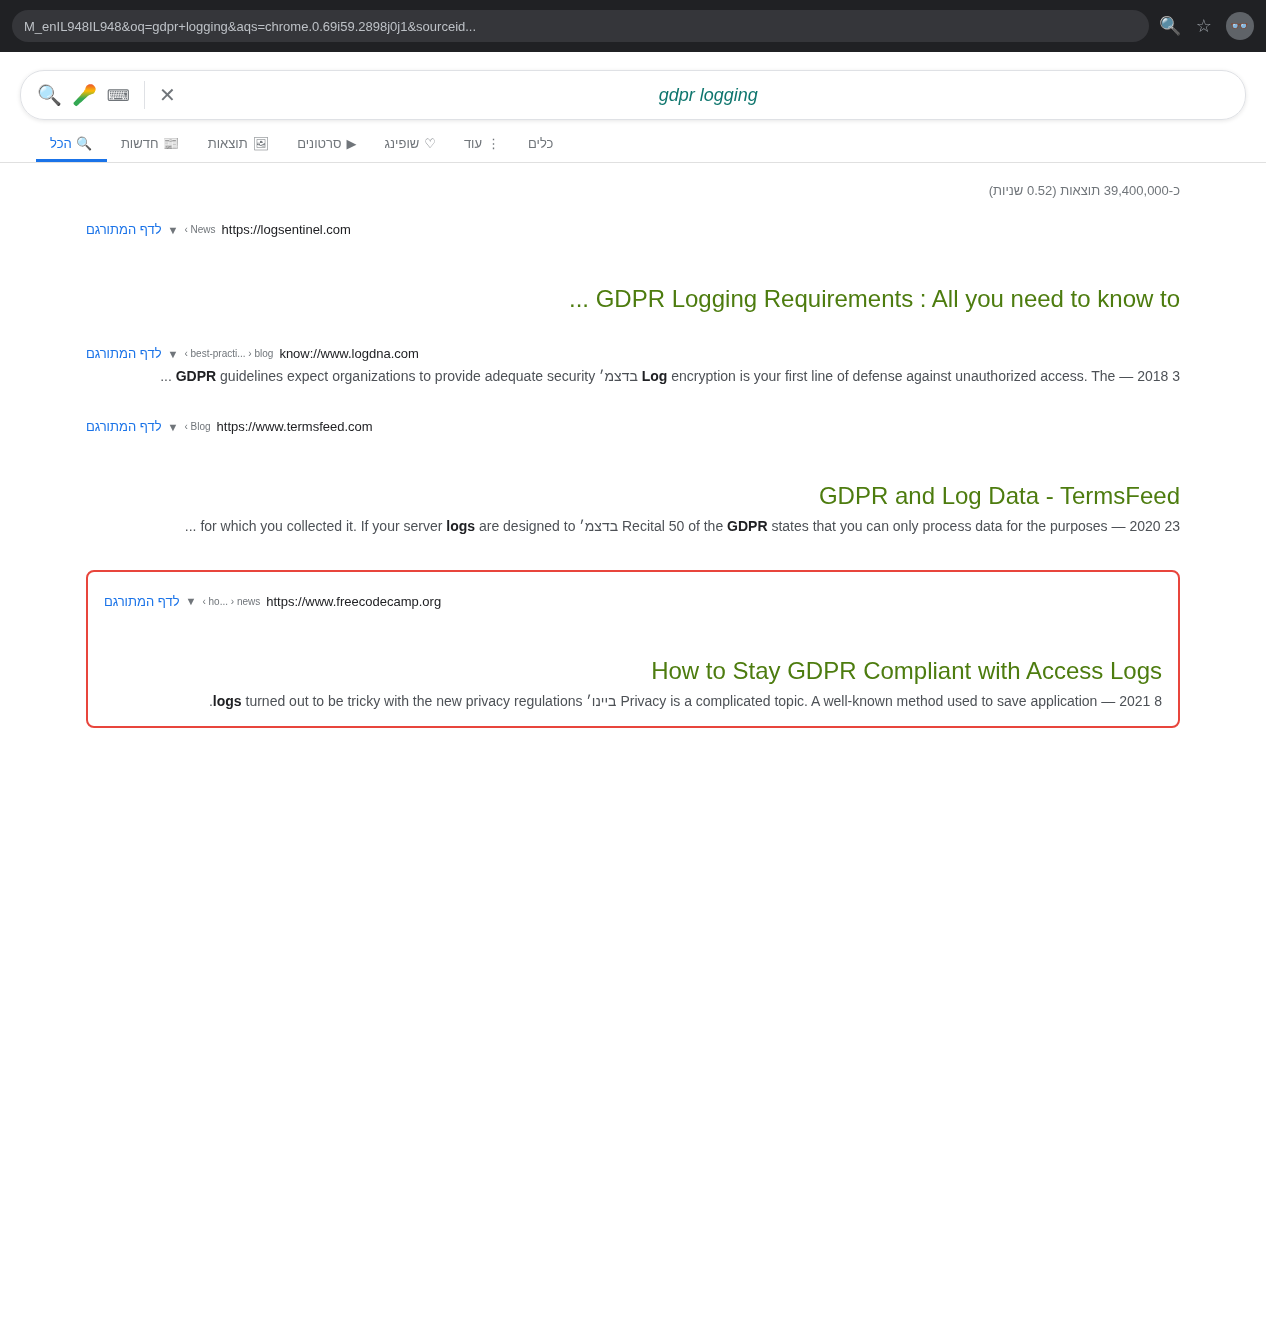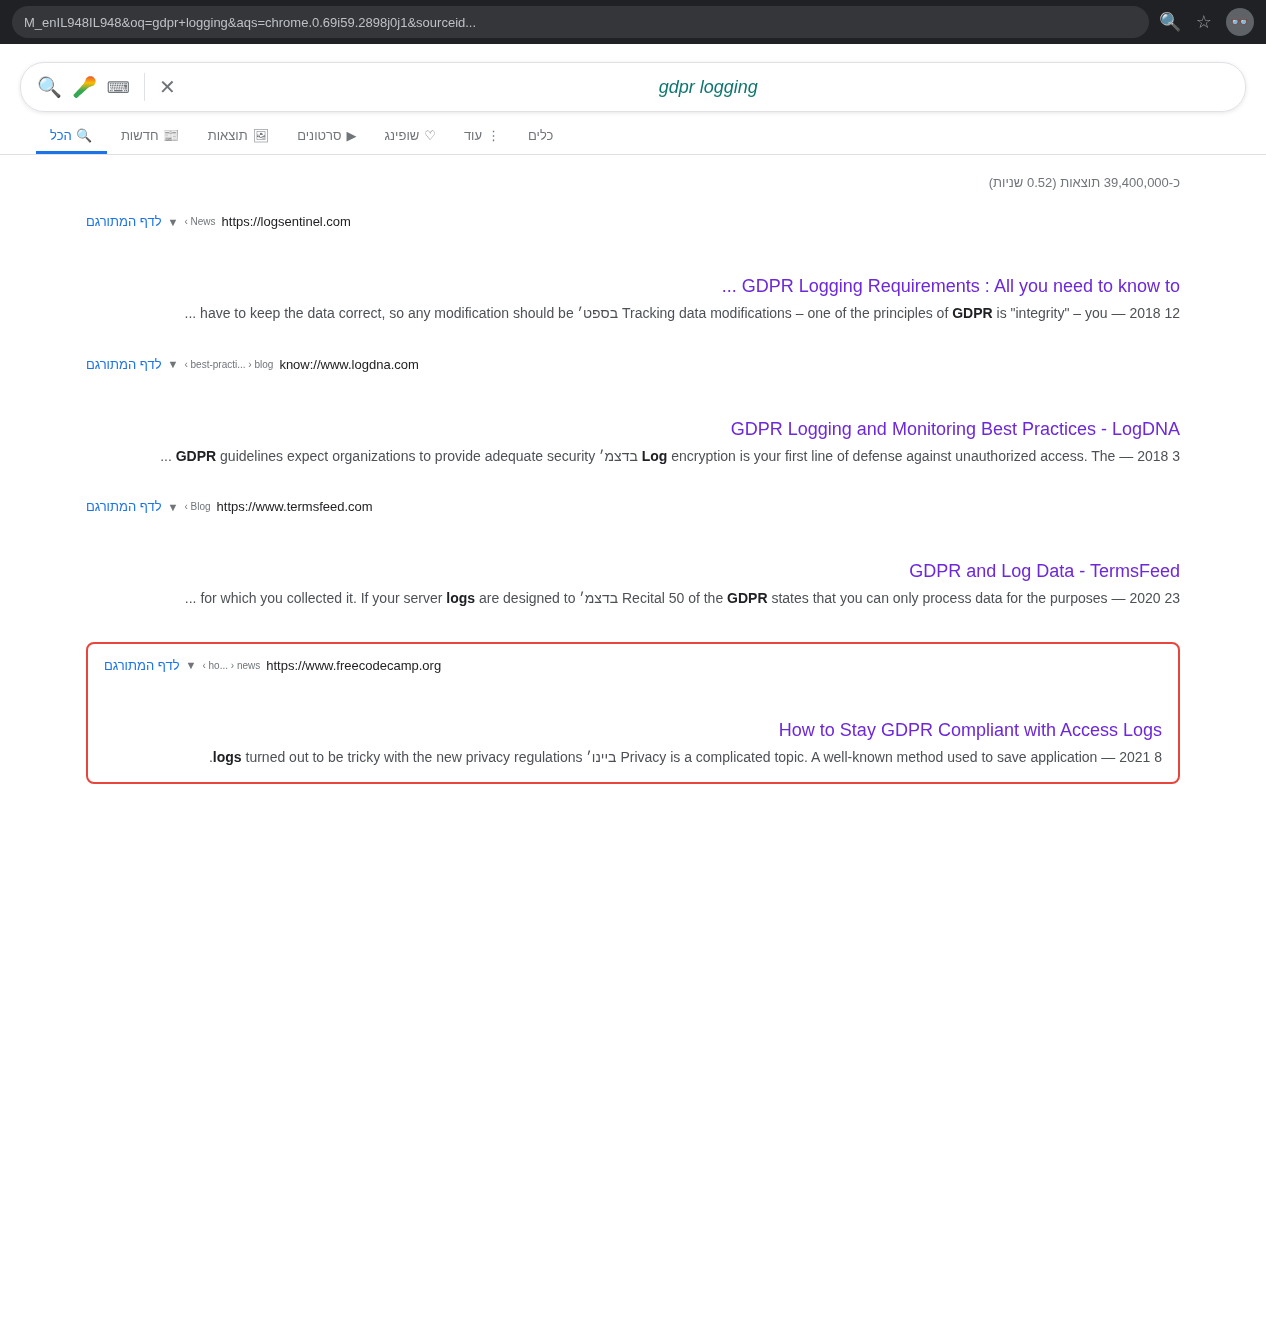--- a/index.html
+++ b/index.html
@@ -8,21 +8,21 @@
       background: #fff;
       direction: ltr;
       font-size: 14px;
       color: #202124;
       width: 1266px;
     }
 
     
     .browser-bar {
       background: #202124;
-      height: 44px;
+      height: 52px;
       display: flex;
       align-items: center;
       padding: 0 12px;
       gap: 10px;
     }
     .url-bar {
       flex: 1;
       background: #35363a;
       border-radius: 20px;
       height: 32px;
@@ -165,42 +165,43 @@
       margin-bottom: 20px;
     }
 
     .result-meta {
       display: flex;
       flex-direction: row-reverse;
       align-items: center;
       gap: 6px;
       margin-bottom: 4px;
       direction: rtl;
+      margin-top: 8px;
     }
     .result-url {
       color: #202124;
       font-size: 13px;
     }
     .result-breadcrumb {
       color: #70757a;
       font-size: 10px;
     }
     .result-translate-link {
       color: #1a73e8;
       font-size: 13px;
       text-decoration: none;
     }
     .result-chevron {
       color: #70757a;
       font-size: 11px;
     }
 
     .result-title {
-      color: #6d28d9;
-      font-size: 18px;
+      color: #4d7c0f;
+      font-size: 24px;
       font-weight: 400;
       text-align: right;
       margin-bottom: 4px;
       direction: rtl;
       line-height: 1.3;
       text-decoration: none;
       display: block;
       margin-top: 46px;
     }
 
@@ -283,30 +284,28 @@
 
   <div id="results-container">
       <div class="result-item">
     <div class="result-meta">
       <a class="result-translate-link">לדף המתורגם</a>
       <span class="result-chevron">▼</span>
       <span class="result-breadcrumb">News ›</span>
       <span class="result-url">https://logsentinel.com</span>
     </div>
     <a class="result-title" href="#">GDPR Logging Requirements : All you need to know to ...</a>
-    <div class="result-snippet">Tracking data modifications – one of the principles of <strong>GDPR</strong> is "integrity" – you — 2018 12 בספט׳ have to keep the data correct, so any modification should be ...</div>
   </div>
       <div class="result-item">
     <div class="result-meta">
       <a class="result-translate-link">לדף המתורגם</a>
       <span class="result-chevron">▼</span>
       <span class="result-breadcrumb">best-practi... › blog ›</span>
       <span class="result-url">know://www.logdna.com</span>
     </div>
-    <a class="result-title" href="#">GDPR Logging and Monitoring Best Practices - LogDNA</a>
     <div class="result-snippet"><strong>Log</strong> encryption is your first line of defense against unauthorized access. The — 2018 3 בדצמ׳ <strong>GDPR</strong> guidelines expect organizations to provide adequate security ...</div>
   </div>
       <div class="result-item">
     <div class="result-meta">
       <a class="result-translate-link">לדף המתורגם</a>
       <span class="result-chevron">▼</span>
       <span class="result-breadcrumb">Blog ›</span>
       <span class="result-url">https://www.termsfeed.com</span>
     </div>
     <a class="result-title" href="#">GDPR and Log Data - TermsFeed</a>

